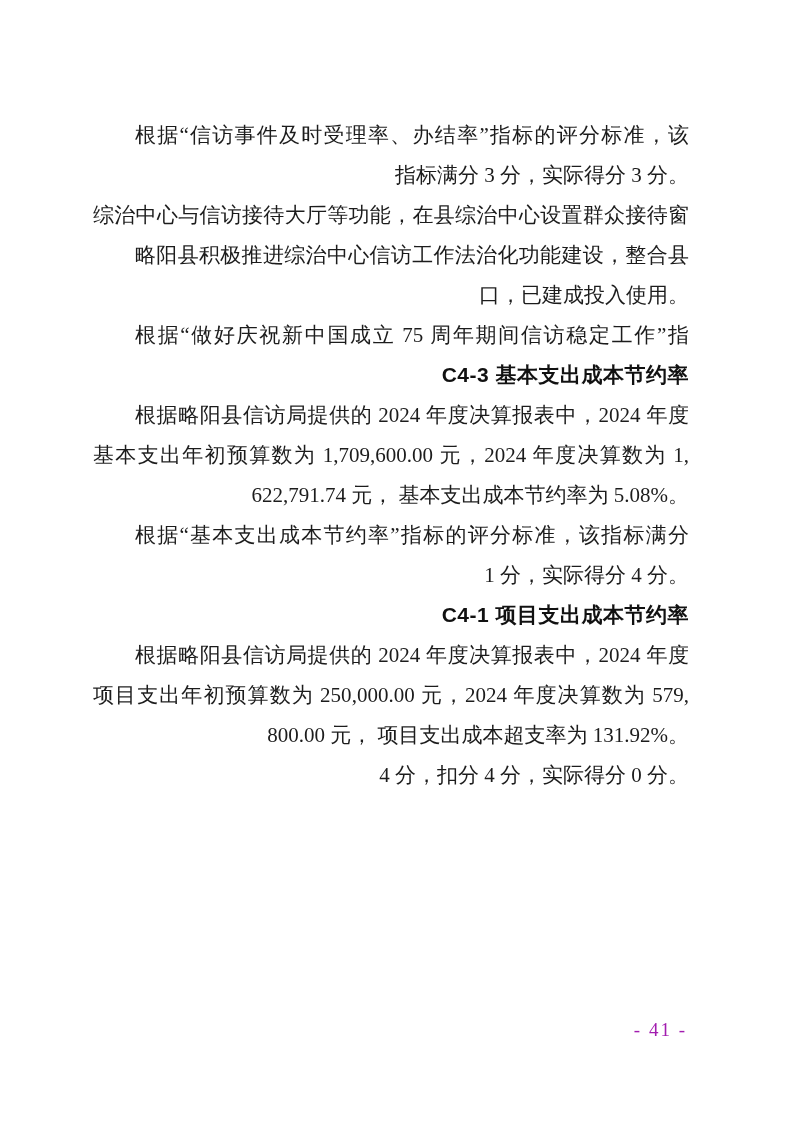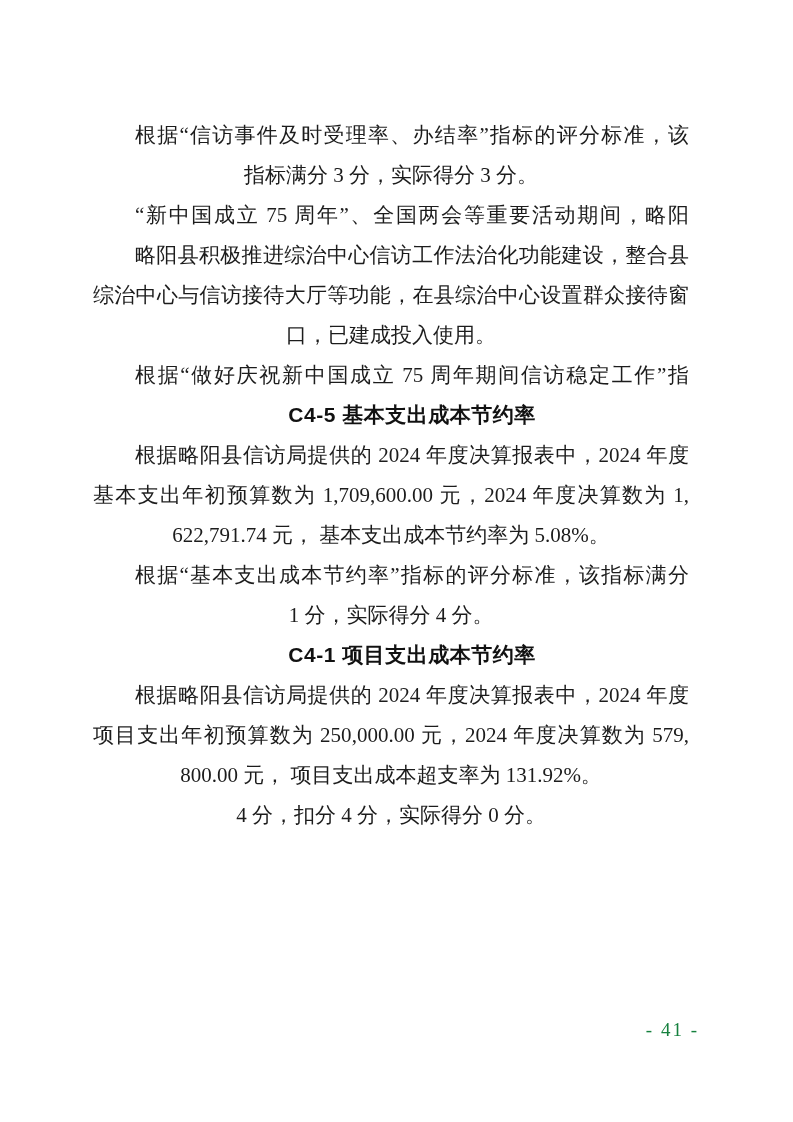--- a/index.html
+++ b/index.html
@@ -15,65 +15,64 @@
   }
   .textblock {
     position: absolute;
     left: 93px;
     top: 115px;
     width: 596px;
     font-size: 21px;
     line-height: 40px;
   }
   .ln {
-    text-align: center;
+    text-align: right;
     text-justify: inter-character;
   }
   .ln.j {
     text-align: justify;
     text-align-last: justify;
   }
   .ln.ind {
     text-indent: 2em;
   }
   .ln.hd {
     font-family: "Liberation Sans", "DejaVu Sans", sans-serif;
     font-weight: bold;
     color: #111111;
     letter-spacing: 0.5px;
   }
   .page-number {
     position: absolute;
     top: 1019px;
-    right: 94px;
+    right: 106px;
     font-size: 19px;
     letter-spacing: 2px;
-    color: #15803d;
+    color: #a21caf;
     font-family: "Liberation Serif", "DejaVu Serif", serif;
   }
 </style>
 </head>
 <body>
 
 <div class="page">
   <div class="textblock">
 
     <div class="ln j ind">根据“信访事件及时受理率、办结率”指标的评分标准，该</div>
     <div class="ln">指标满分 3 分，实际得分 3 分。</div>
 
 
-    <div class="ln j ind">“新中国成立 75 周年”、全国两会等重要活动期间，略阳</div>
 
+    <div class="ln j">综治中心与信访接待大厅等功能，在县综治中心设置群众接待窗</div>
     <div class="ln j ind">略阳县积极推进综治中心信访工作法治化功能建设，整合县</div>
-    <div class="ln j">综治中心与信访接待大厅等功能，在县综治中心设置群众接待窗</div>
     <div class="ln">口，已建成投入使用。</div>
 
     <div class="ln j ind">根据“做好庆祝新中国成立 75 周年期间信访稳定工作”指</div>
 
-    <div class="ln hd ind">C4-5 基本支出成本节约率</div>
+    <div class="ln hd ind">C4-3 基本支出成本节约率</div>
 
     <div class="ln j ind">根据略阳县信访局提供的 2024 年度决算报表中，2024 年度</div>
     <div class="ln j">基本支出年初预算数为 1,709,600.00 元，2024 年度决算数为 1,</div>
     <div class="ln">622,791.74 元， 基本支出成本节约率为 5.08%。</div>
 
     <div class="ln j ind">根据“基本支出成本节约率”指标的评分标准，该指标满分</div>
     <div class="ln">1 分，实际得分 4 分。</div>
 
     <div class="ln hd ind">C4-1 项目支出成本节约率</div>
 

